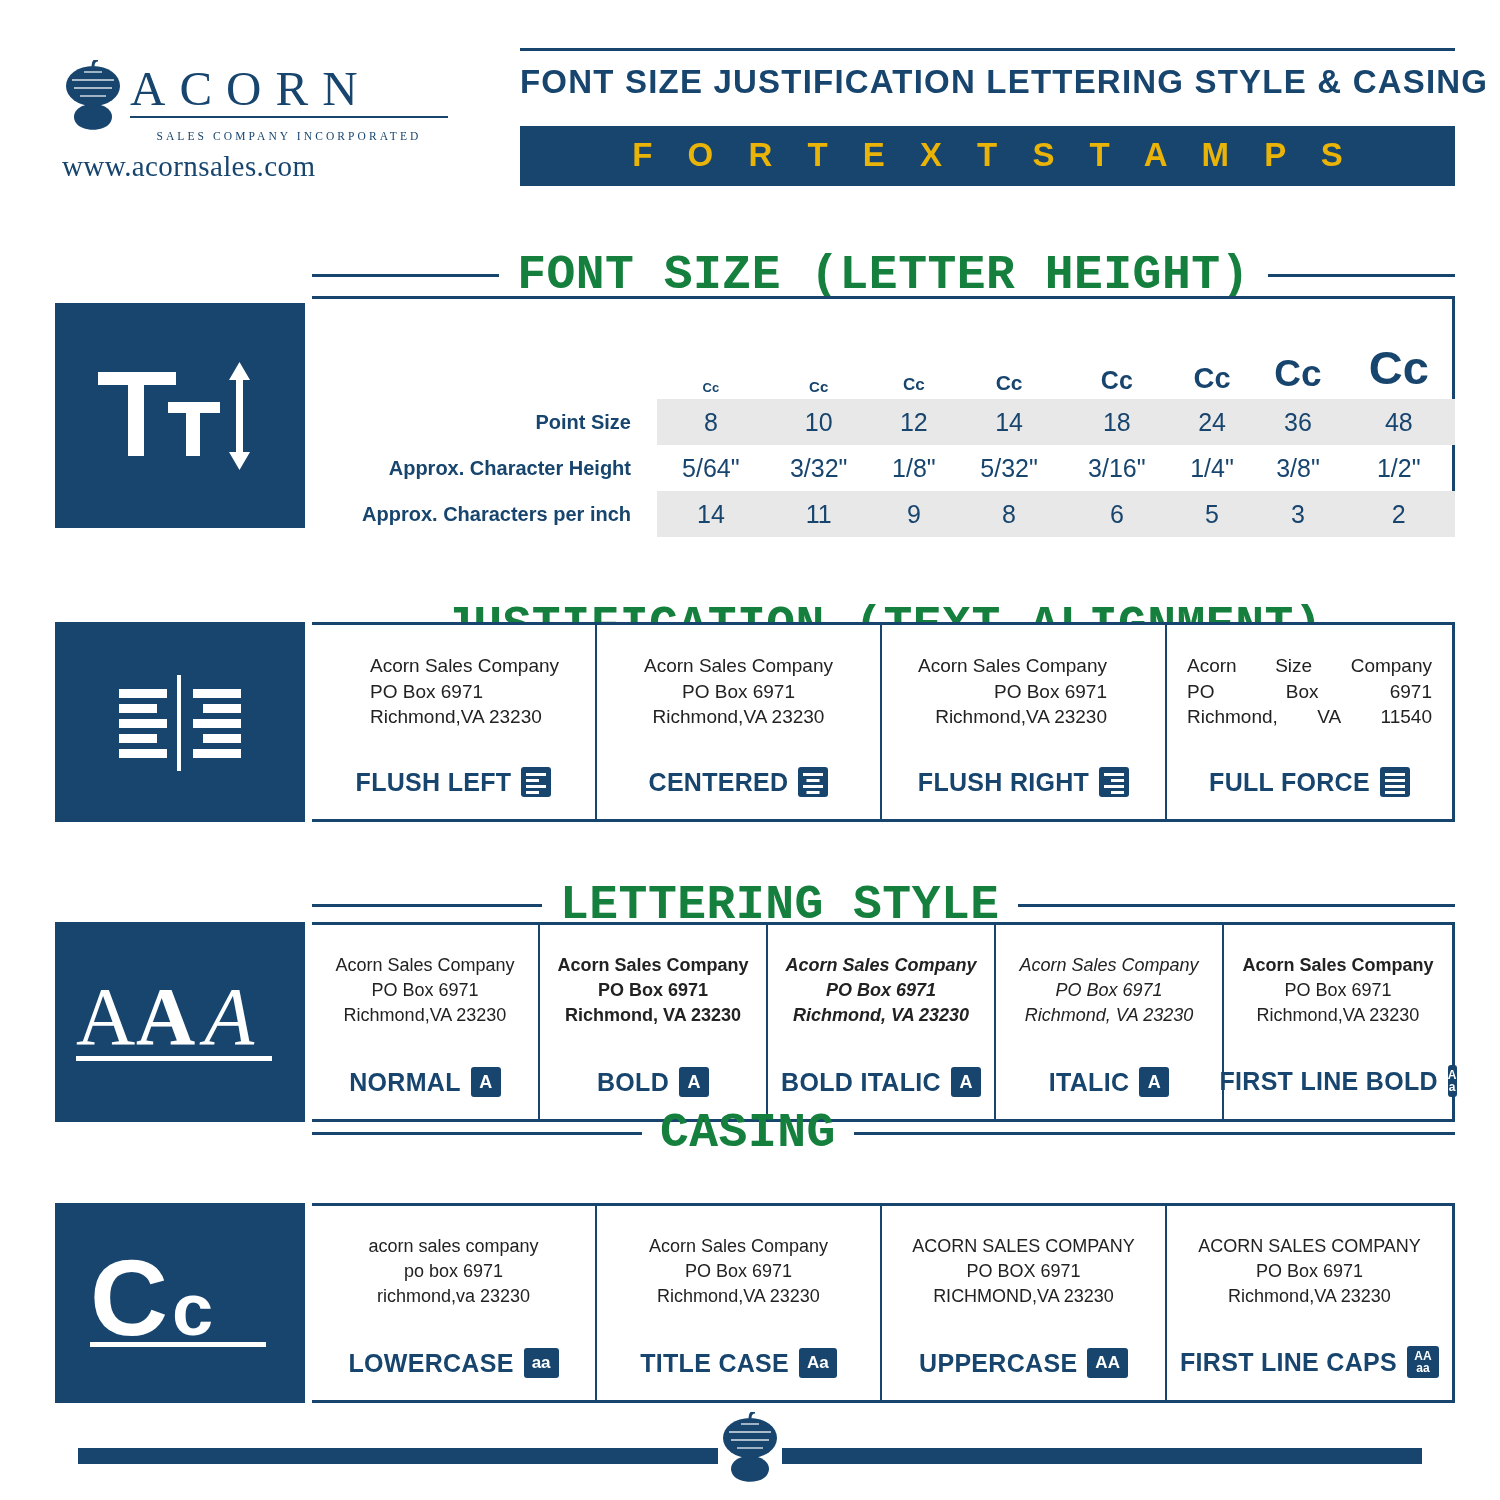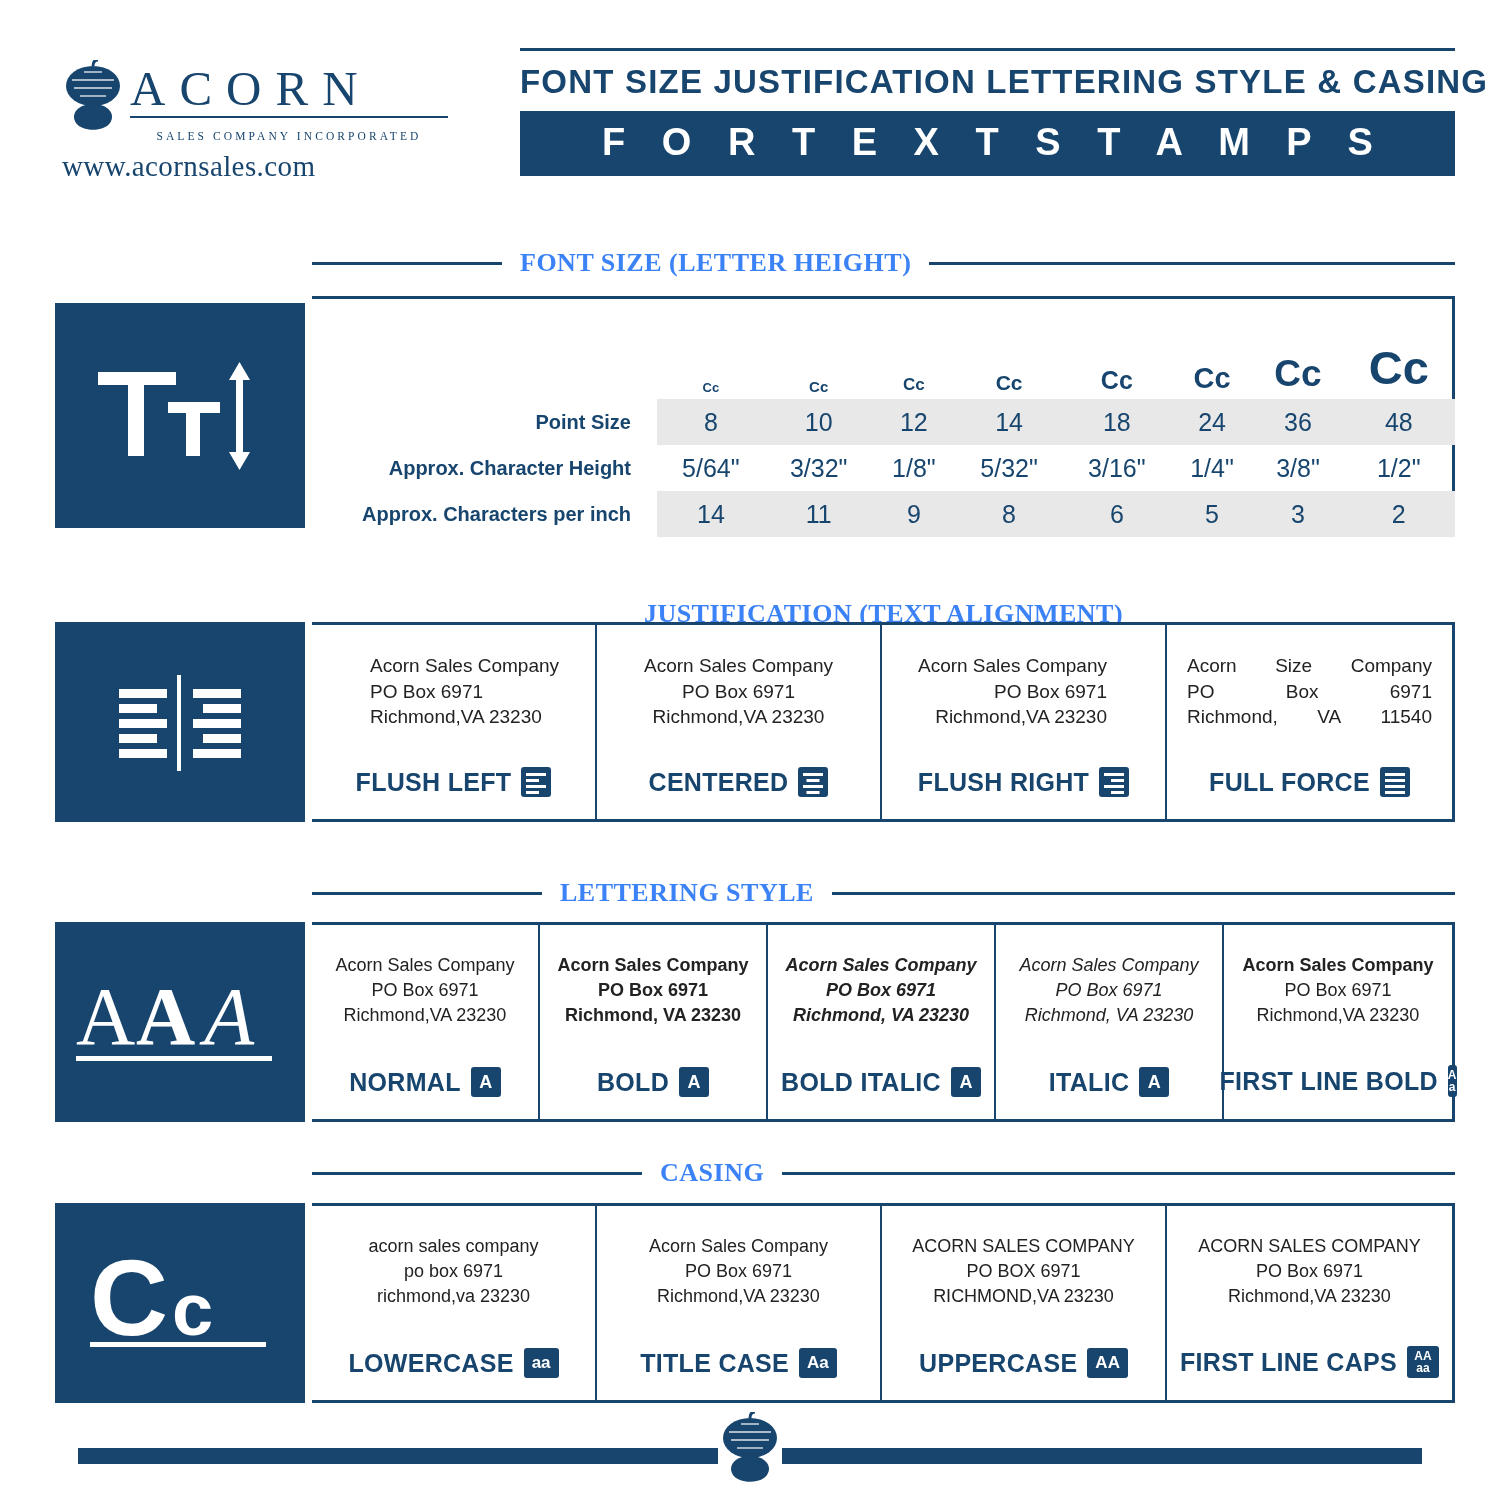--- a/index.html
+++ b/index.html
@@ -39,32 +39,32 @@
 
   .title-block { position: absolute; left: 520px; top: 48px; width: 935px; }
   .title-rule-top { height: 3px; background: #17456e; width: 100%; }
   .title-main {
     font-family: "Liberation Sans Narrow", "Liberation Sans", sans-serif;
     font-size: 33px; font-weight: bold; letter-spacing: 1.2px;
     color: #17456e; text-align: center; padding: 12px 0 10px;
     white-space: nowrap;
   }
   .title-bar {
-    background: #17456e; color: #ffffff;
-    font-size: 38px; font-weight: bold; letter-spacing: 13px;
-    text-align: center; padding: 10px 0 12px 13px; white-space: nowrap;
+    background: #17456e; color: #eab308;
+    font-size: 33px; font-weight: bold; letter-spacing: 13px;
+    text-align: center; padding: 10px 0 12px 13px; white-space: nowrap; margin-top: 15px;
   }
 
   
   .sec-title-wrap {
     position: absolute; display: flex; align-items: center; gap: 18px;
   }
   .sec-title {
-    font-family: Liberation Serif, serif;
-    font-size: 26px; font-weight: bold; letter-spacing: 0.5px; color: #3b82f6;
+    font-family: Liberation Mono, monospace;
+    font-size: 48px; font-weight: bold; letter-spacing: 0.5px; color: #15803d;
     white-space: nowrap;
   }
   .sec-rule { height: 3px; background: #17456e; flex: 1 1 auto; }
 
   
   .icon-panel {
     position: absolute; background: #17456e; color: #fff;
     display: flex; align-items: center; justify-content: center;
   }
 
@@ -445,21 +445,21 @@
           <span class="cap-label">FIRST LINE BOLD</span>
           <span class="cap-badge badge-aa2">
             <span>A</span>
               <span>a</span>
           </span>
         </div>
       </div>
     </div>
   </div>
 
-  <div class="sec-title-wrap" style="left:312px; top:1158px; width:1143px;">
+  <div class="sec-title-wrap" style="left:312px; top:1106px; width:1143px;">
     <span class="sec-rule" style="max-width:330px;"></span>
     <span class="sec-title">CASING</span>
     <span class="sec-rule"></span>
   </div>
 
   <div class="icon-panel icon-case">
     <svg viewBox="0 0 200 120" width="200" height="120" aria-hidden="true">
       <text x="10" y="92" font-family="Liberation Sans, sans-serif" font-weight="bold" font-size="108" fill="#fff">C</text>
       <text x="92" y="92" font-family="Liberation Sans, sans-serif" font-weight="bold" font-size="74" fill="#fff">c</text>
       <rect x="10" y="99" width="176" height="5" fill="#fff"></rect>

